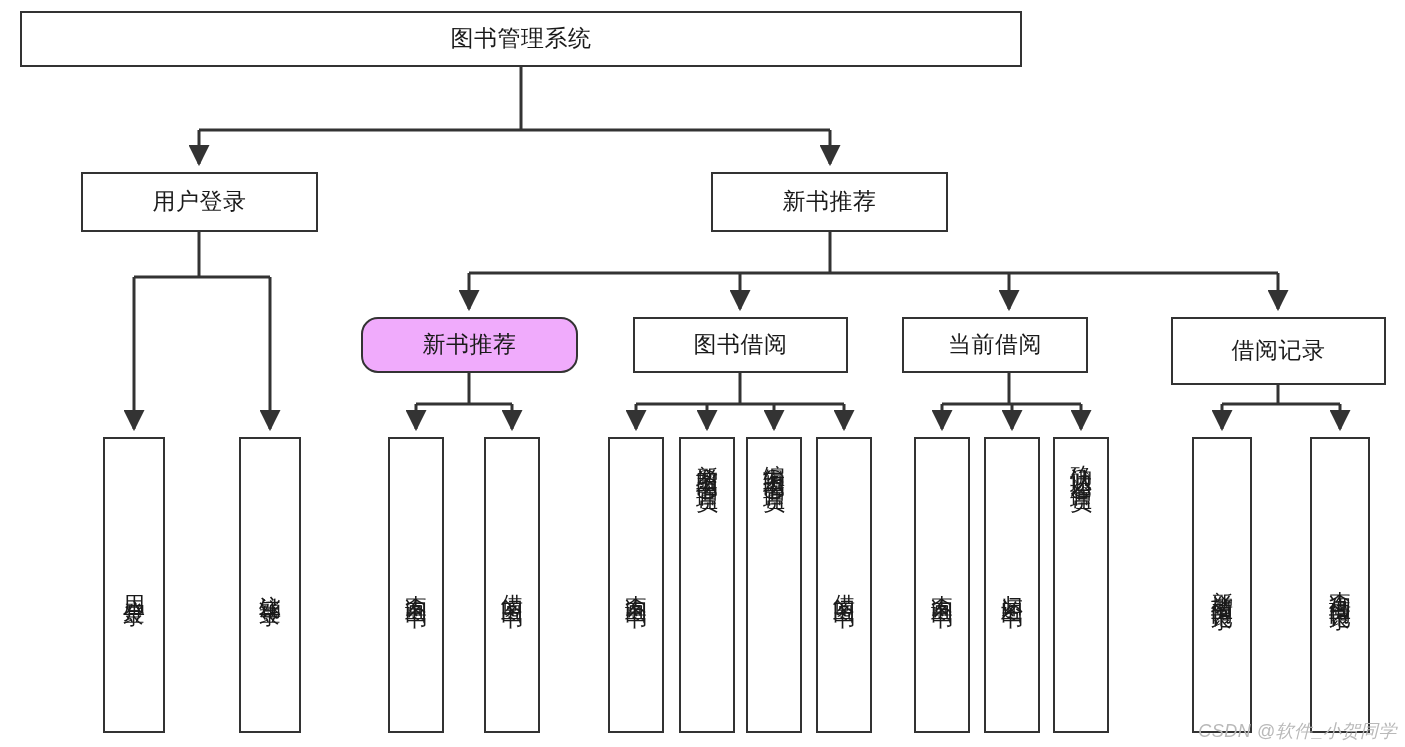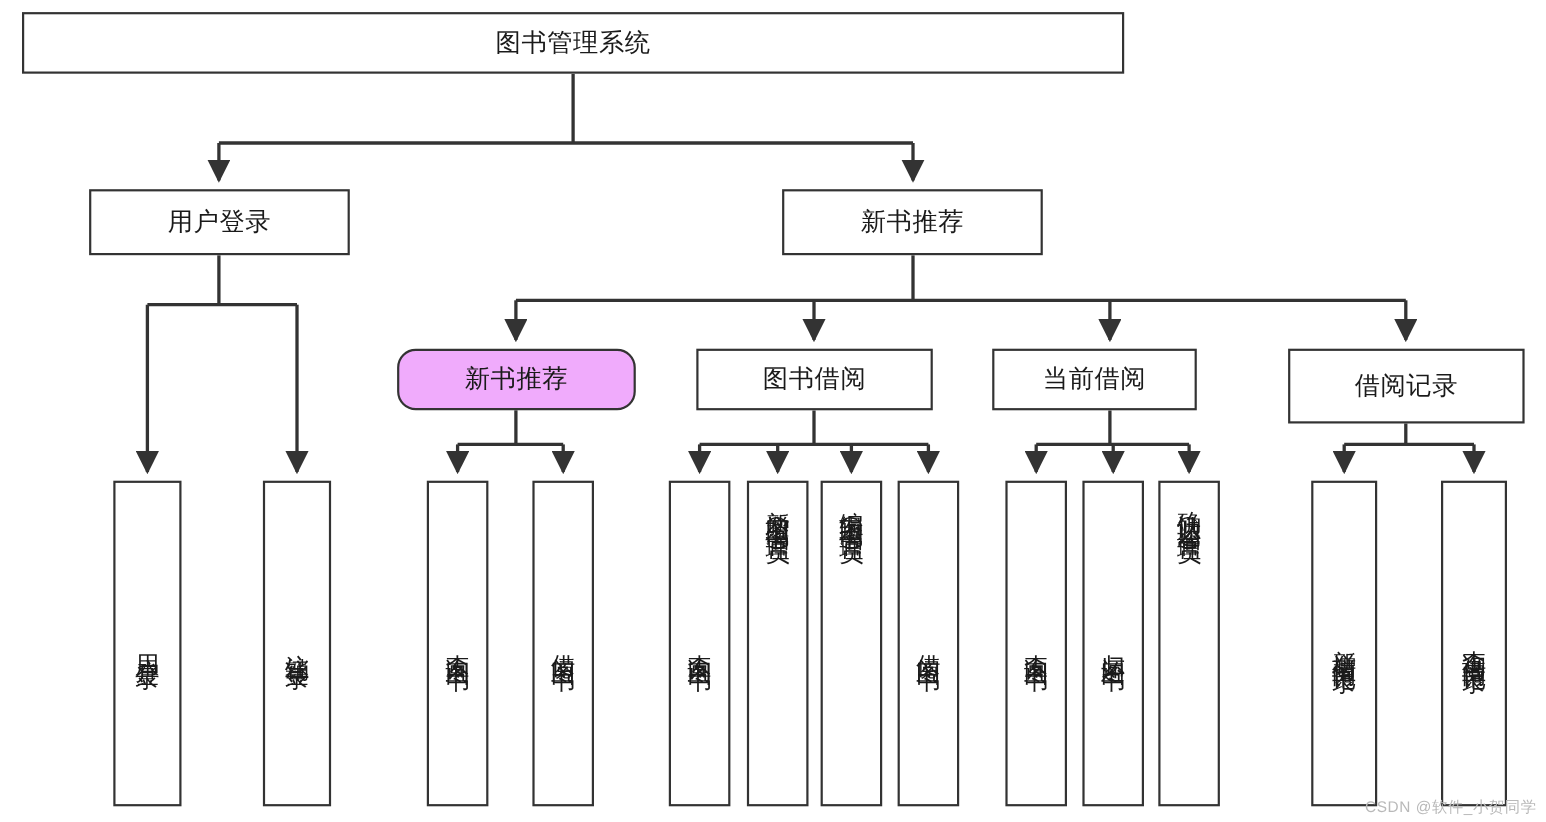--- a/index.html
+++ b/index.html
@@ -57,24 +57,25 @@
     font-size: 22px;
     color: #1a1a1a;
     letter-spacing: 4px;
     line-height: 1;
     white-space: nowrap;
   }
   #watermark {
     position: absolute;
     right: 8px;
     bottom: 4px;
-    font-size: 14px;
+    font-size: 18px;
     color: #b9b9b9;
     white-space: nowrap;
     letter-spacing: 0.5px;
+    font-style: italic;
   }
 </style>
 </head>
 <body>
 
 <div id="canvas">
 
   <svg id="wires" viewBox="0 0 1405 747" width="1405" height="747">
     <defs>
       <marker id="arrow" viewBox="0 0 10 10" refX="9" refY="5" markerWidth="7" markerHeight="7" orient="auto-start-reverse">

